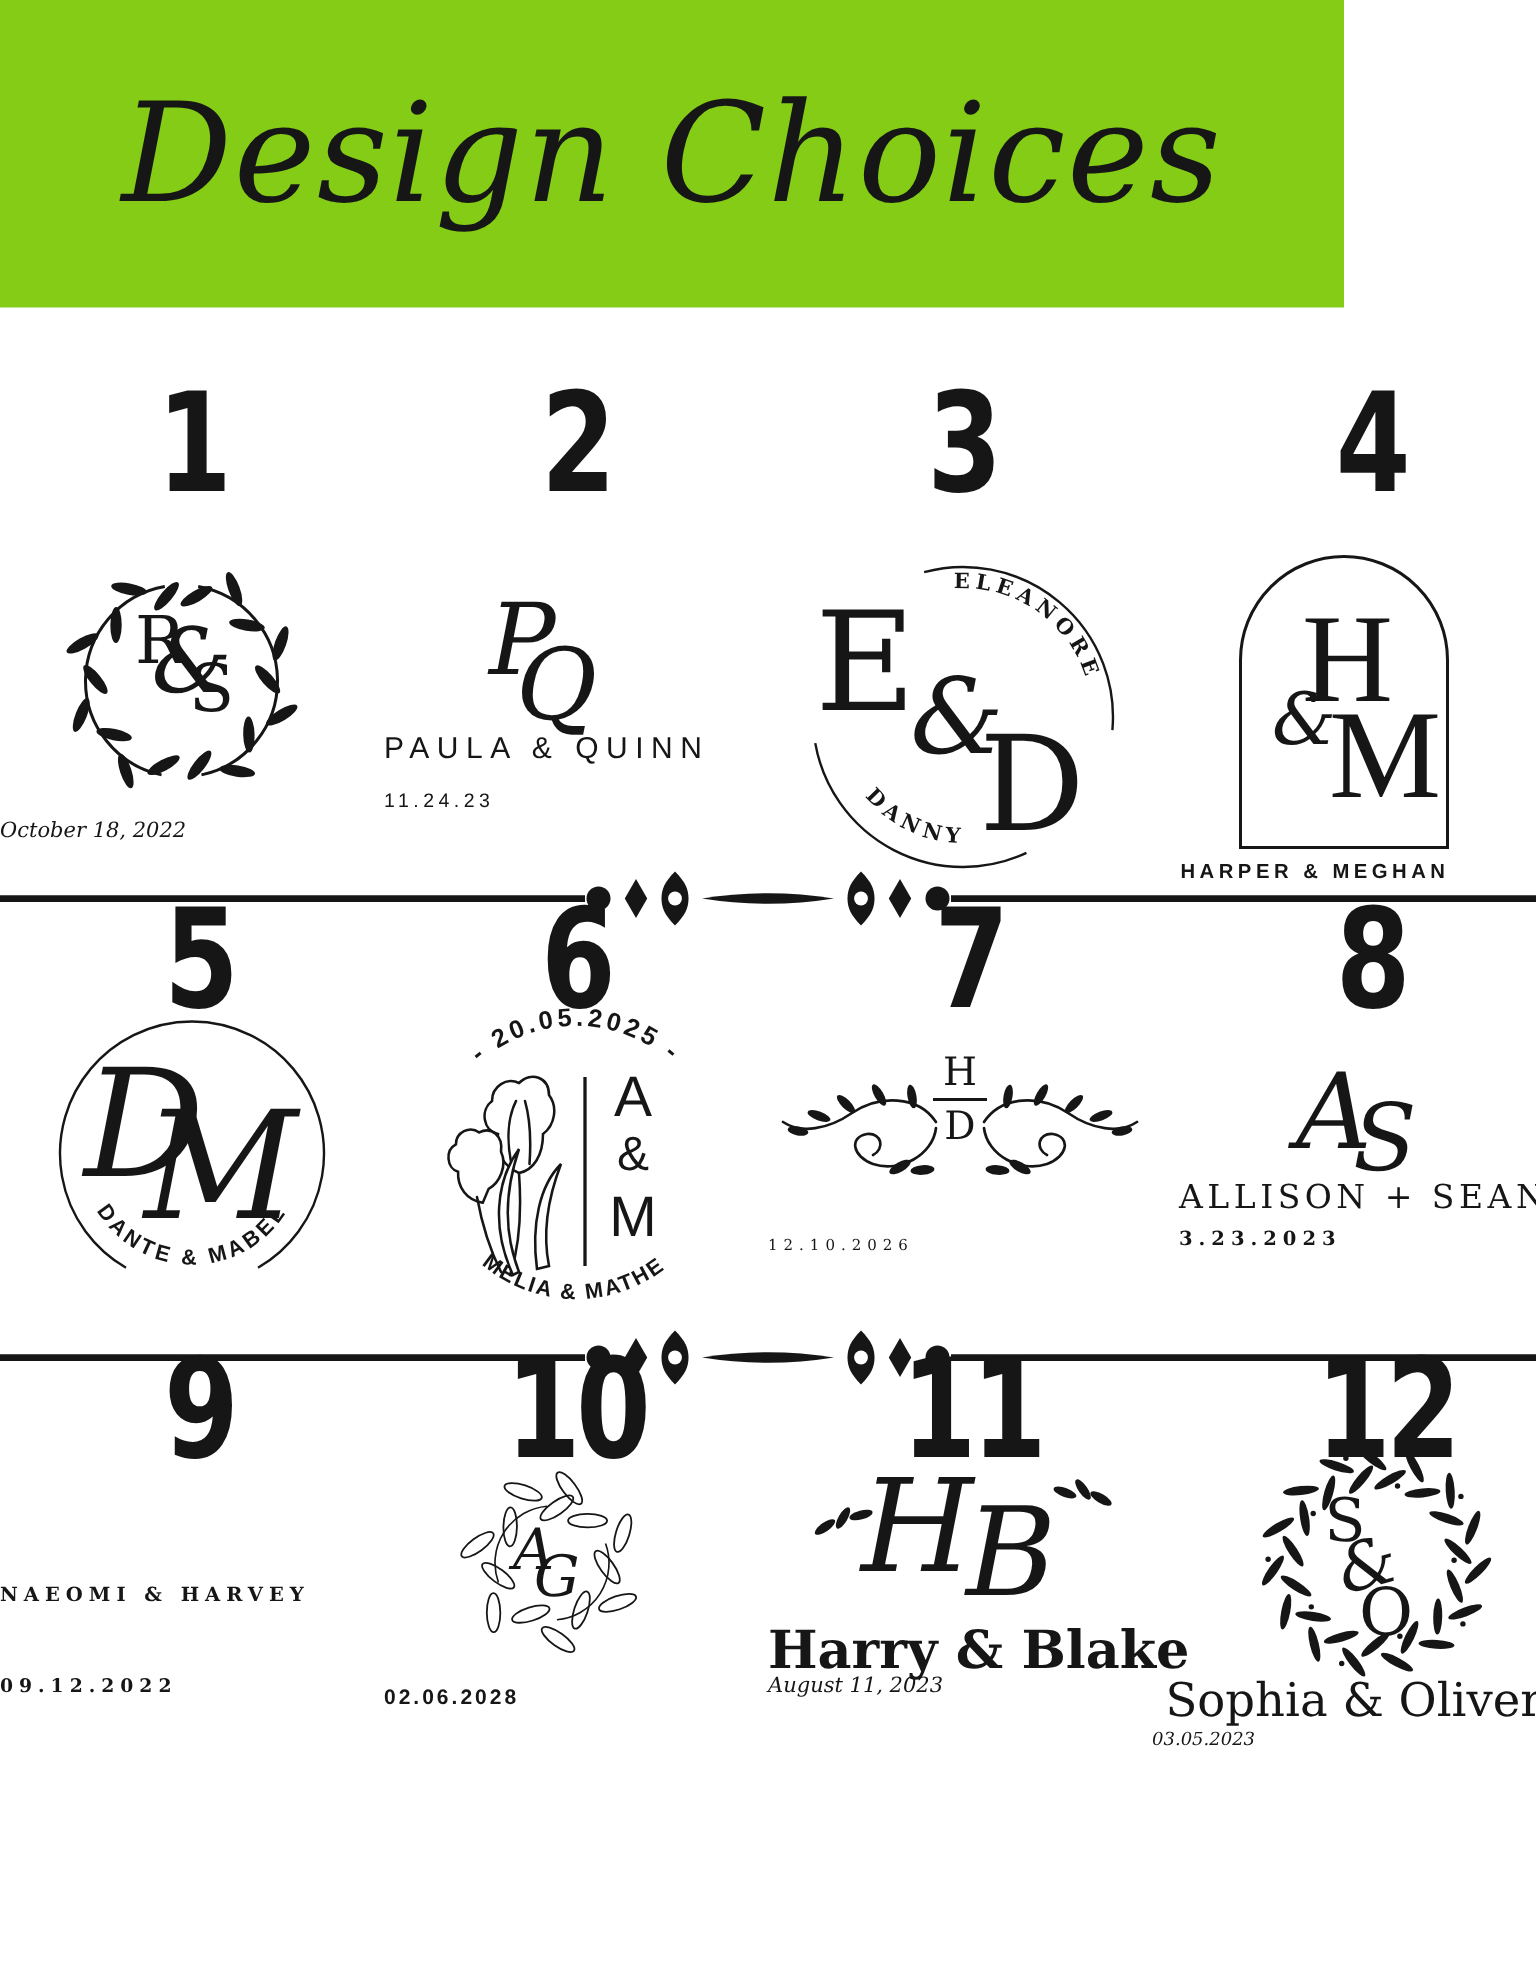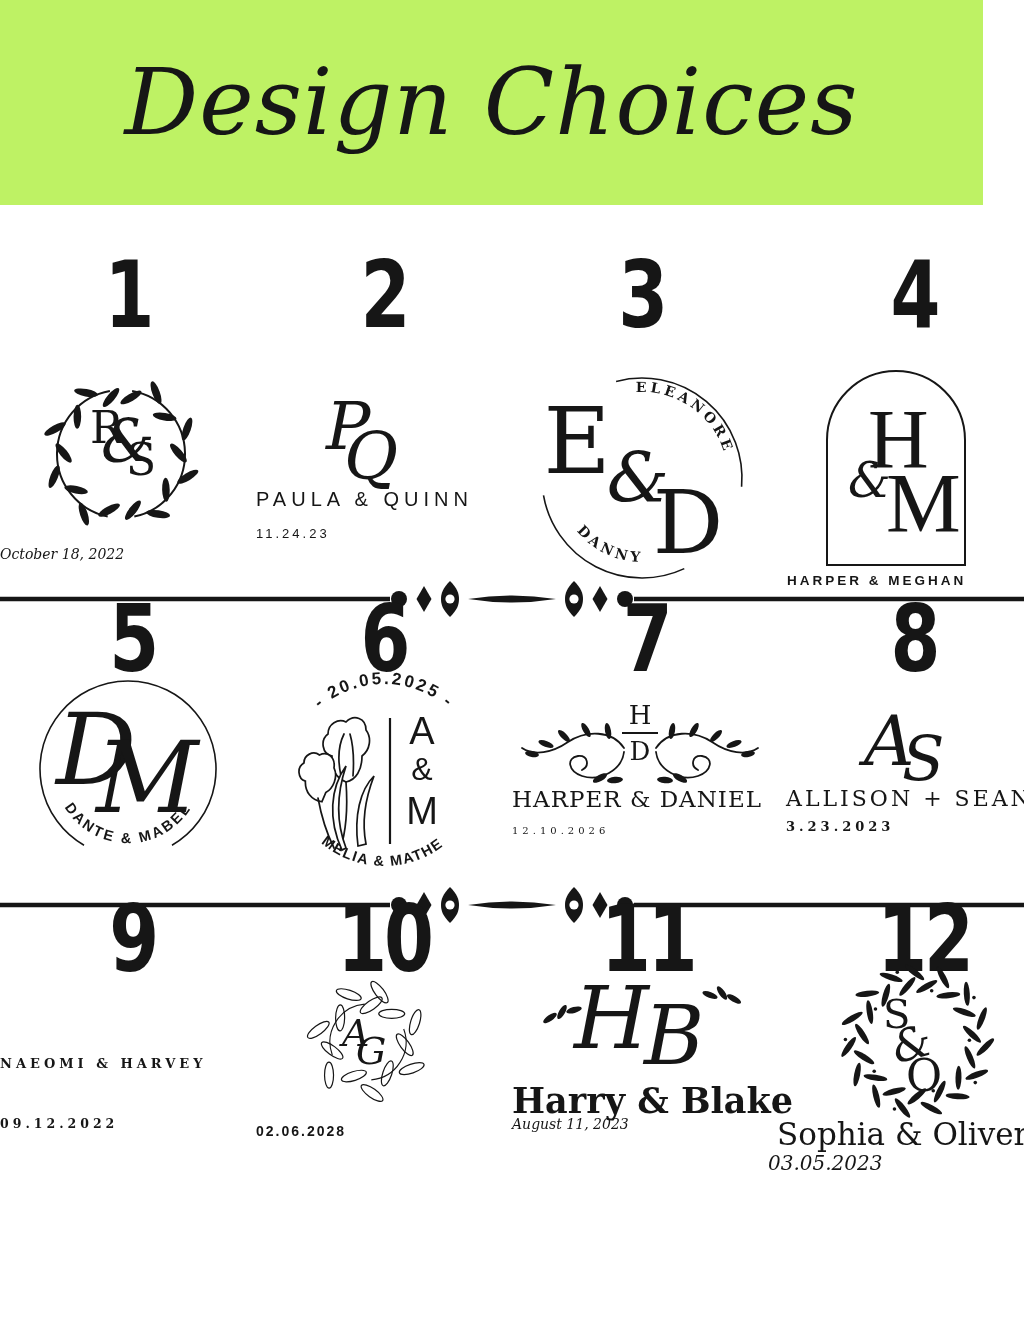--- a/index.html
+++ b/index.html
@@ -1,17 +1,17 @@
 <!DOCTYPE html>
 <html><head>
 <meta charset="utf-8">
 <style>
   html,body{margin:0;padding:0;background:#888}
   .canvas{position:relative;width:1024px;height:1325px;margin:0 auto;background:#ffffff;overflow:hidden;color:#161616;font-family:"Liberation Sans",sans-serif}
-  .hdr{position:absolute;left:0;top:0;width:983px;height:205px;background:#bef264;display:flex;align-items:center;justify-content:center}
+  .hdr{position:absolute;left:0;top:0;width:896px;height:205px;background:#84cc16;display:flex;align-items:center;justify-content:center}
   .title{font-family:"DejaVu Serif",serif;font-style:italic;font-size:92px;letter-spacing:1px;color:#161616;white-space:nowrap}
   .cell{position:absolute;width:256px}
   .num{position:absolute;left:0;right:0;text-align:center;font-family:"DejaVu Sans",sans-serif;font-weight:700;font-size:92px;line-height:1;letter-spacing:-4px;transform:scaleX(.78);color:#161616}
   .art{position:absolute;left:0;width:256px}
   .mono{position:absolute;line-height:1;color:#161616}
   .serif{font-family:"DejaVu Serif",serif}
   .lserif{font-family:"Liberation Serif",serif}
   .script{font-family:"DejaVu Serif",serif;font-style:italic}
   .sans{font-family:"Liberation Sans",sans-serif}
   .nameline,.dateline{position:absolute;left:0;right:0;text-align:left;white-space:nowrap;line-height:1;color:#161616}
@@ -171,21 +171,20 @@
           <ellipse cx="52" cy="18" rx="3" ry="8" transform="rotate(-45 52 18)"></ellipse>
           <ellipse cx="74" cy="12" rx="3" ry="8" transform="rotate(-30 74 12)"></ellipse>
           <ellipse cx="96" cy="13" rx="3" ry="8" transform="rotate(-10 96 13)"></ellipse>
           <ellipse cx="20" cy="36" rx="3" ry="7" transform="rotate(-80 20 36)"></ellipse>
           <ellipse cx="88" cy="60" rx="3.2" ry="8" transform="rotate(60 88 60)"></ellipse>
           <ellipse cx="103" cy="62" rx="3.2" ry="8" transform="rotate(85 103 62)"></ellipse>
         </g>
       </g>
       <use href="#fl7" transform="translate(256,0) scale(-1,1)"></use>
     </svg>
-    <div class="nameline serif" style="top:188px;font-size:23px;letter-spacing:1px">HARPER &amp; DANIEL</div>
     <div class="dateline serif" style="top:226px;font-size:10px;letter-spacing:4px">12.10.2026</div>
   </section>
 
   <section class="cell" style="left:768px;top:600px;height:300px">
     <div class="num" style="top:-6px;transform:scaleX(.78) translateX(23px)">8</div>
     <span class="mono script" style="left:96px;top:106px;font-size:70px">A</span>
     <span class="mono script" style="left:134px;top:128px;font-size:62px">S</span>
     <div class="nameline serif" style="top:188px;font-size:22px;letter-spacing:3px;transform:translateX(18px)">ALLISON + SEAN</div>
     <div class="dateline serif" style="top:220px;font-size:13px;letter-spacing:4px;font-weight:700;transform:translateX(18px)">3.23.2023</div>
   </section>
@@ -287,16 +286,16 @@
         <ellipse cx="180.31017539272372" cy="38.296248328207476" rx="3" ry="12" transform="rotate(-275.58620689655174 180.31017539272372 38.296248328207476)" style="fill:#161616"></ellipse>
         <ellipse cx="175.00395144689293" cy="20.519652575402247" rx="3" ry="12" transform="rotate(-207.7241379310345 175.00395144689293 20.519652575402247)" style="fill:#161616"></ellipse>
         <circle cx="163.68574615160964" cy="33.700011332302644" r="1.8" style="fill:#161616"></circle>
         <ellipse cx="158.75142212049778" cy="29.464967528863916" rx="3" ry="12" transform="rotate(-299.86206896551727 158.75142212049778 29.464967528863916)" style="fill:#161616"></ellipse>
         <ellipse cx="146.6058945262085" cy="15.441789266490034" rx="3" ry="12" transform="rotate(128.00000000000006 146.6058945262085 15.441789266490034)" style="fill:#161616"></ellipse>
       </svg>
     <span class="mono serif" style="left:115px;top:89px;font-size:40px">S</span>
     <span class="mono script" style="left:124px;top:117px;font-size:44px;transform:rotate(-15deg)">&amp;</span>
     <span class="mono serif" style="left:138px;top:149px;font-size:44px">O</span>
     <div class="nameline serif" style="top:214px;font-size:31px;transform:translateX(9px)">Sophia &amp; Oliver</div>
-    <div class="dateline script" style="top:248px;font-size:20px">03.05.2023</div>
+    <div class="dateline script" style="top:248px;font-size:12px">03.05.2023</div>
   </section>
 
 </div>
 
 </body></html>

